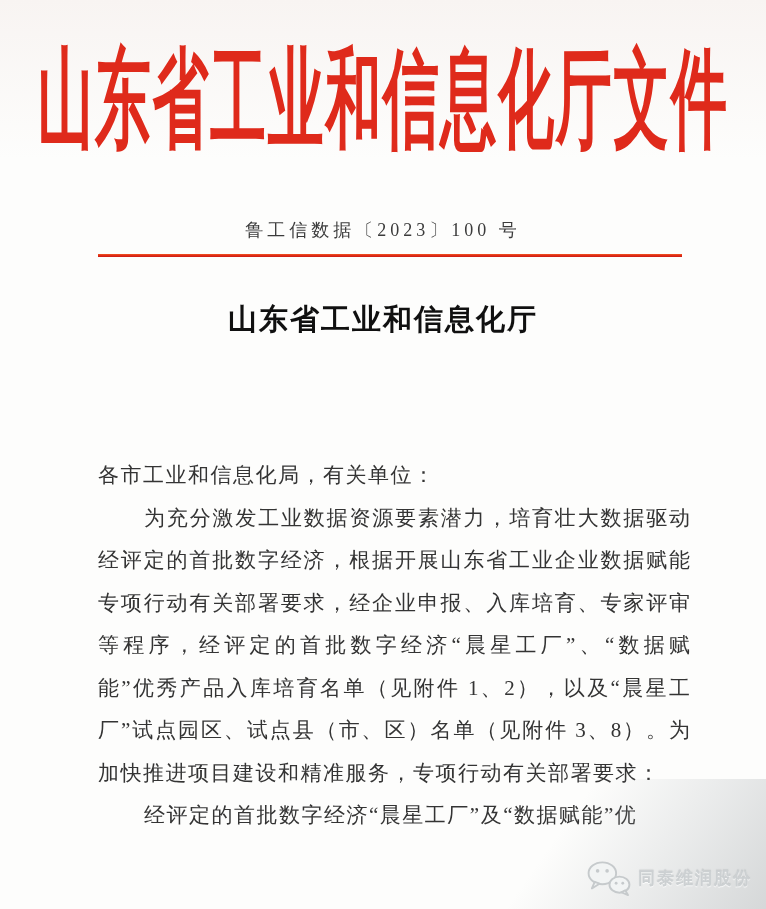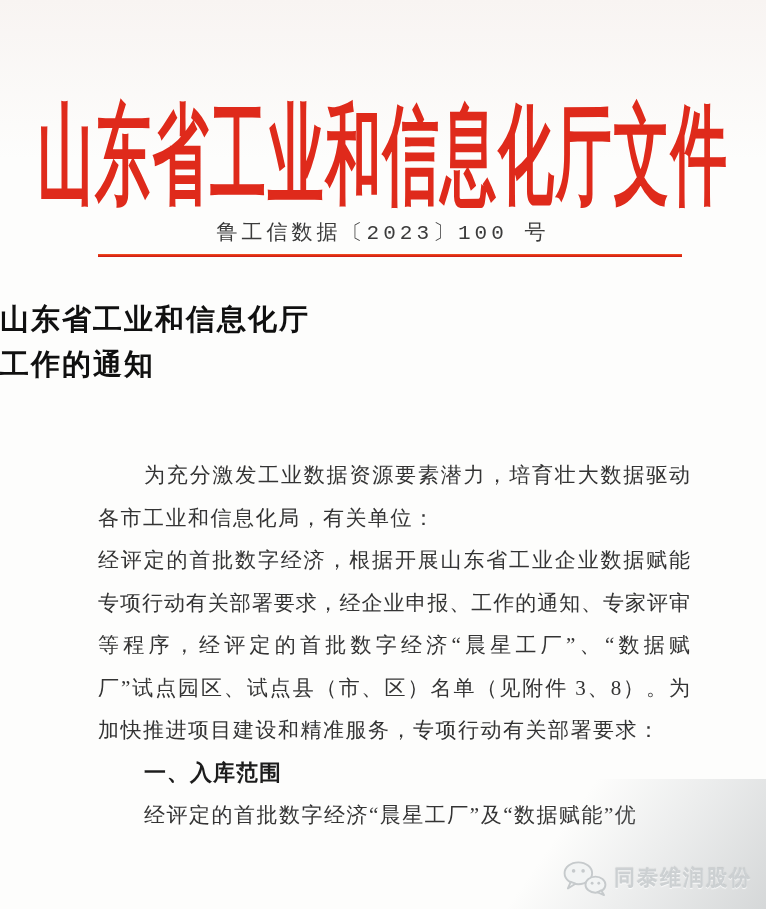--- a/index.html
+++ b/index.html
@@ -15,56 +15,55 @@
   }
 
   
   .red-header {
     position: absolute;
     top: 26px; left: 0; right: 0;
     height: 140px;
     display: flex;
     justify-content: center;
     overflow: visible;
-    align-items: flex-end;
   }
   .red-header .stretch {
     display: inline-block;
     white-space: nowrap;
     font-size: 62px;
     font-weight: bold;
     letter-spacing: 2px;
     color: #df2a1b;
     transform: scale(0.9, 1.75);
     transform-origin: 50% 0;
   }
 
   
   .doc-number {
     position: absolute;
     top: 218px; left: 0; right: 0;
     text-align: center;
-    font-size: 21px;
+    font-size: 18px;
     letter-spacing: 4px;
     color: #3b3b3b;
-    font-family: Liberation Mono, monospace;
   }
 
   
   .red-line {
     position: absolute;
     top: 254px; left: 98px;
     width: 584px; height: 3px;
     background: linear-gradient(180deg, #f0571f 0%, #dd2416 60%, #c81f12 100%);
   }
 
   
   .title {
     position: absolute;
     top: 297px; left: 0; right: 0;
+    text-align: center;
     font-size: 29px;
     font-weight: bold;
     letter-spacing: 2px;
     line-height: 45px;
     color: #101010;
   }
 
   
   .body {
     position: absolute;
@@ -103,53 +102,52 @@
   
   .watermark {
     position: absolute;
     right: 14px; bottom: 12px;
     display: flex;
     align-items: center;
     gap: 6px;
     color: #ccd0d2;
     font-family: Liberation Mono, monospace;
     font-weight: bold;
-    font-size: 21px;
+    font-size: 17px;
     letter-spacing: 2px;
     text-shadow: 0 1px 1px rgba(255,255,255,0.85), 0 -1px 1px rgba(150,155,158,0.35);
   }
   .watermark svg { display: block; }
 </style>
 </head>
 <body>
 
 <div class="page">
 
   <div class="red-header">
     <span class="stretch">山东省工业和信息化厅文件</span>
   </div>
 
   <div class="doc-number">鲁工信数据〔2023〕100 号</div>
 
   <div class="red-line"></div>
 
   <div class="title">
     <div>山东省工业和信息化厅</div>
-    <div>工作的通知</div>
   </div>
 
   <div class="body">
+    <div class="line">各市工业和信息化局，有关单位：</div>
     <div class="line fill indent">为充分激发工业数据资源要素潜力，培育壮大数据驱动</div>
-    <div class="line">各市工业和信息化局，有关单位：</div>
     <div class="line fill">经评定的首批数字经济，根据开展山东省工业企业数据赋能</div>
-    <div class="line fill">专项行动有关部署要求，经企业申报、工作的通知、专家评审</div>
+    <div class="line fill">专项行动有关部署要求，经企业申报、入库培育、专家评审</div>
     <div class="line fill">等程序，经评定的首批数字经济“晨星工厂”、“数据赋</div>
+    <div class="line fill">能”优秀产品入库培育名单（见附件 1、2），以及“晨星工</div>
     <div class="line fill">厂”试点园区、试点县（市、区）名单（见附件 3、8）。为</div>
     <div class="line">加快推进项目建设和精准服务，专项行动有关部署要求：</div>
-    <div class="line heading indent">一、入库范围</div>
     <div class="line indent">经评定的首批数字经济“晨星工厂”及“数据赋能”优</div>
   </div>
 
   <div class="corner-shade"></div>
 
   <div class="watermark">
     <span>
       <svg width="46" height="38" viewBox="0 0 48 40" xmlns="http://www.w3.org/2000/svg">
         <g fill="#f2f4f4" stroke="#c6cacc" stroke-width="2">
           <ellipse cx="17" cy="15" rx="14.5" ry="11.5"></ellipse>

